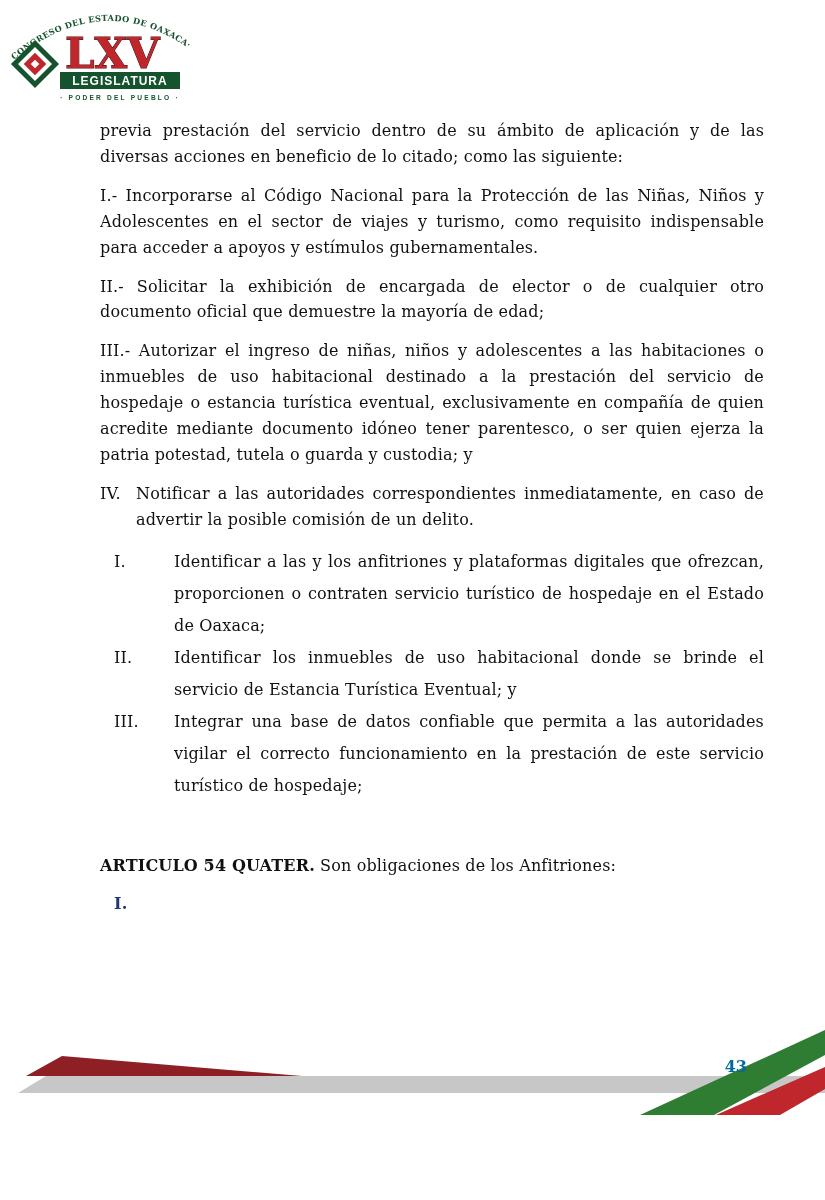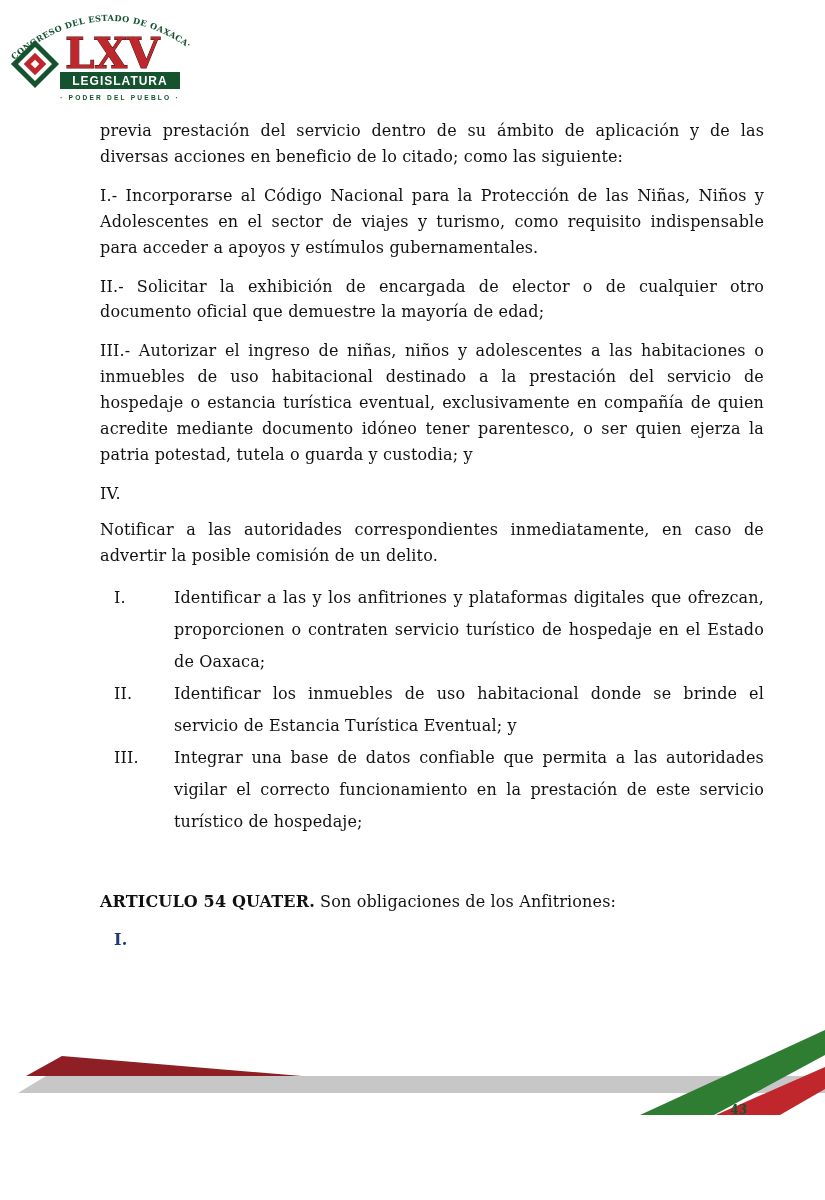--- a/index.html
+++ b/index.html
@@ -17,21 +17,21 @@
 
   
   .content { position:absolute; top:118px; left:100px; width:664px; }
   .para {
     font-size:16px;
     line-height:1.62;
     letter-spacing:0.15px;
     text-align:justify;
     margin-bottom:13px;
   }
-  .hang { display:flex;flex-direction:column; }
+  .hang { display:flex; }
   .hang .num { flex:0 0 36px; }
   .hang .txt { flex:1; text-align:justify; }
 
   .article { line-height:2.05; margin-top:30px; margin-bottom:6px; }
   .article strong { font-weight:bold; }
   .gap-xl { margin-top:48px; }
 
   .rlist { }
   .rli {
     display:flex;
@@ -41,25 +41,25 @@
     padding-left:14px;
   }
   .rli .num { flex:0 0 60px; }
   .rli .txt { flex:1; text-align:justify; }
   .q-num { font-weight:bold; color:var(--navy, #203a73); }
 
   
   .footer-art { position:absolute; left:0; top:1030px; width:825px; height:85px; }
   .pagenum {
     position:absolute;
-    top:1103px;
+    top:1057px;
     right:78px;
-    font-size:12px;
+    font-size:16px;
     font-weight:bold;
-    color:#14532d;
+    color:#0369a1;
   }
 </style>
 </head>
 <body>
 
 <svg class="logo" viewBox="0 0 192 106" xmlns="http://www.w3.org/2000/svg" aria-hidden="true">
   <defs>
     <path id="arc" d="M 6,54 Q 96,-20 186,46" fill="none"></path>
   </defs>
   <text font-size="8.2" font-weight="bold" letter-spacing="0.4" style="fill:var(--dark_green,#14532d); font-family:'DejaVu Serif',serif;">

